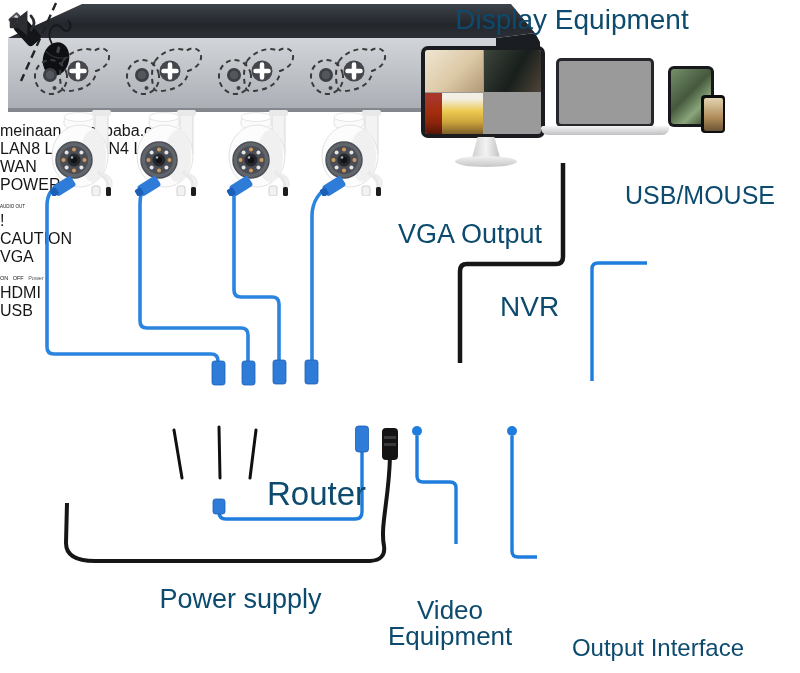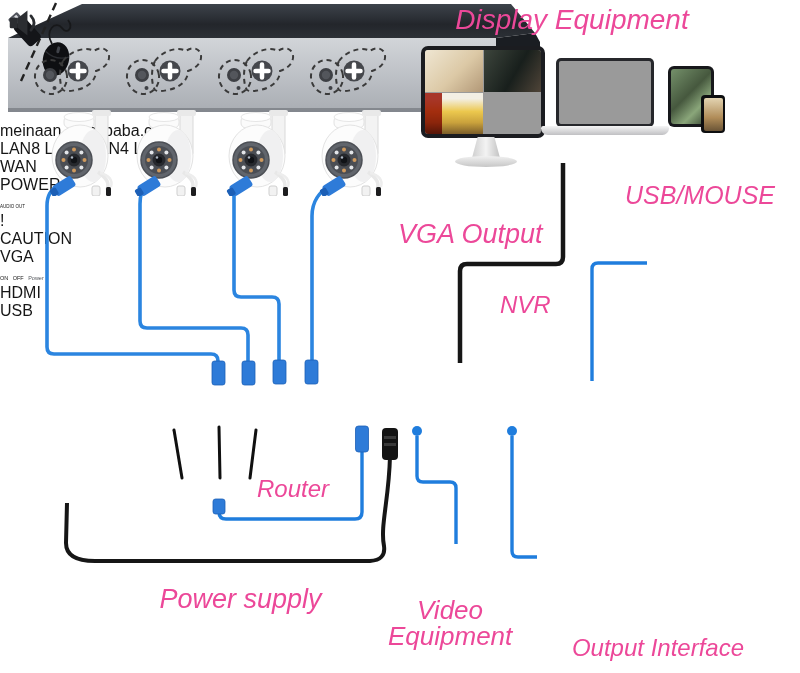--- a/index.html
+++ b/index.html
@@ -1,19 +1,19 @@
 <!DOCTYPE html>
 <html><head>
 <meta charset="utf-8">
 <style>
   html,body{margin:0;padding:0;background:#fff;}
   .stage{position:relative;width:800px;height:673px;background:#fff;overflow:hidden;
          font-family:"Liberation Sans",sans-serif;color:#161616;}
   .abs{position:absolute;}
-  .lbl{position:absolute;color:#ec4899;white-space:nowrap;z-index:6;font-style:italic;}
+  .lbl{position:absolute;color:#0c4a6e;white-space:nowrap;z-index:6;}
   .center{text-align:center;}
   svg{display:block;}
   
   #cables{position:absolute;left:0;top:0;z-index:3;pointer-events:none;}
   
   .cam-svg,.tpl-svg{position:absolute;z-index:5;}
   
   .monitor{left:421px;top:46px;width:124px;height:92px;background:#1b1c20;border-radius:7px;z-index:4;}
   .monitor .screen{position:absolute;inset:4px;display:grid;grid-template:1fr 1fr/1fr 1fr;gap:1px;background:#9a9a9a;border-radius:3px;overflow:hidden;}
   .monitor-neck{left:472px;top:137px;width:28px;height:21px;background:linear-gradient(90deg,#cfcfcf,#f3f3f3 50%,#c2c2c2);clip-path:polygon(20% 0,80% 0,100% 100%,0 100%);z-index:4;}
@@ -341,22 +341,22 @@
     </div>
   <div class="abs phone">
       <div class="screen"></div>
     </div>
 
   <div class="abs vga-plug1"></div>
   <div class="abs vga-plug2"></div>
 
   <div class="lbl center" style="left:620px;top:181px;width:160px;font-size:25px">USB/MOUSE</div>
   <div class="lbl" style="left:398px;top:219px;font-size:27px">VGA Output</div>
-  <div class="lbl" style="left:500px;top:291px;font-size:24px">NVR</div>
-  <div class="lbl" style="left:257px;top:475px;font-size:24px">Router</div>
+  <div class="lbl" style="left:500px;top:291px;font-size:28px">NVR</div>
+  <div class="lbl" style="left:267px;top:475px;font-size:33px">Router</div>
   <div class="lbl center" style="left:158px;top:584px;width:165px;font-size:27px">Power supply</div>
   <div class="lbl center" style="left:388px;top:597px;width:124px;font-size:26px;line-height:26px">
     <span style="display:block">Video</span>
     <span style="display:block">Equipment</span>
   </div>
   <div class="lbl center" style="left:558px;top:634px;width:200px;font-size:24px">Output Interface</div>
 
   <div class="abs usb-circle">
     <svg width="86" height="86" viewBox="0 0 86 86">
       <line x1="56" y1="3" x2="21" y2="81" stroke="#222" stroke-width="2.4" stroke-dasharray="8 5"></line>

